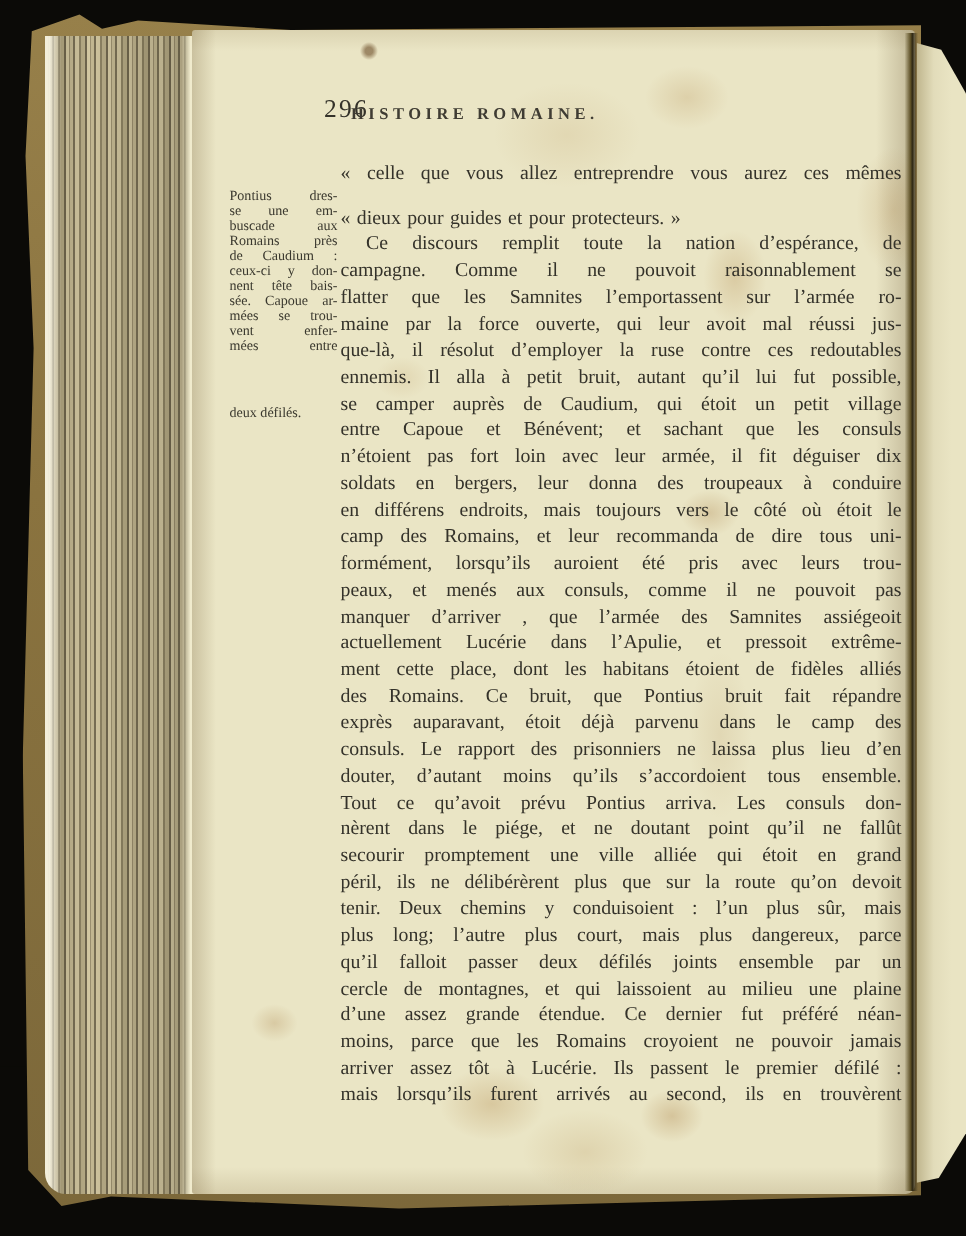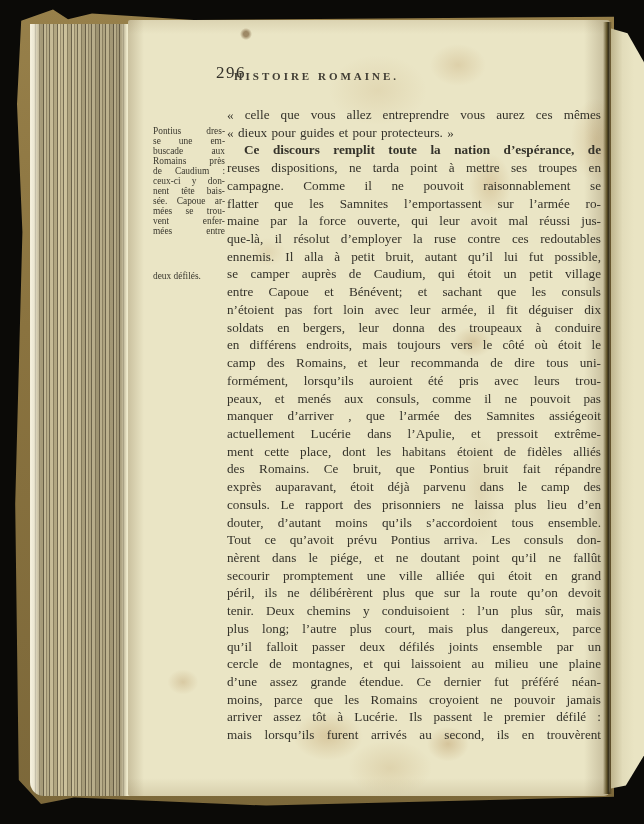--- a/index.html
+++ b/index.html
@@ -84,22 +84,22 @@
     font-size:9.4px;line-height:9.95px;color:#3a382e;
   }
   .mline{text-align:justify;text-align-last:justify;}
   .mline.endline{text-align-last:left;margin-top:36px;}
   .body-text{
     position:absolute;left:227px;top:106px;width:374px;
     font-size:13.2px;line-height:17.72px;color:var(--ink);
     word-spacing:1px;
   }
   .bline{text-align:justify;text-align-last:justify;white-space:normal;}
-  .bline.endline{text-align-last:left;}
-  .bline.indent{text-indent:17px;font-weight:bold;}
+  .bline.endline{text-align-last:left;margin-top:12px;}
+  .bline.indent{text-indent:17px;}
 </style>
 </head>
 <body>
 
 <div class="scene">
   <div class="cover"></div>
   <div class="stack"></div>
   <div class="page"></div>
   <div class="gutter"></div>
   <div class="facing"></div>
@@ -118,21 +118,20 @@
       <div class="mline">sée. Capoue ar-</div>
       <div class="mline">mées se trou-</div>
       <div class="mline">vent enfer-</div>
       <div class="mline">mées entre</div>
       <div class="mline endline">deux défilés.</div>
     </div>
   <div class="body-text">
       <div class="bline">« celle que vous allez entreprendre vous aurez ces mêmes</div>
       <div class="bline endline">« dieux pour guides et pour protecteurs. »</div>
       <div class="bline indent">Ce discours remplit toute la nation d’espérance, de</div>
-      <div class="bline">reuses dispositions, ne tarda point à mettre ses troupes en</div>
       <div class="bline">campagne. Comme il ne pouvoit raisonnablement se</div>
       <div class="bline">flatter que les Samnites l’emportassent sur l’armée ro-</div>
       <div class="bline">maine par la force ouverte, qui leur avoit mal réussi jus-</div>
       <div class="bline">que-là, il résolut d’employer la ruse contre ces redoutables</div>
       <div class="bline">ennemis. Il alla à petit bruit, autant qu’il lui fut possible,</div>
       <div class="bline">se camper auprès de Caudium, qui étoit un petit village</div>
       <div class="bline">entre Capoue et Bénévent; et sachant que les consuls</div>
       <div class="bline">n’étoient pas fort loin avec leur armée, il fit déguiser dix</div>
       <div class="bline">soldats en bergers, leur donna des troupeaux à conduire</div>
       <div class="bline">en différens endroits, mais toujours vers le côté où étoit le</div>

